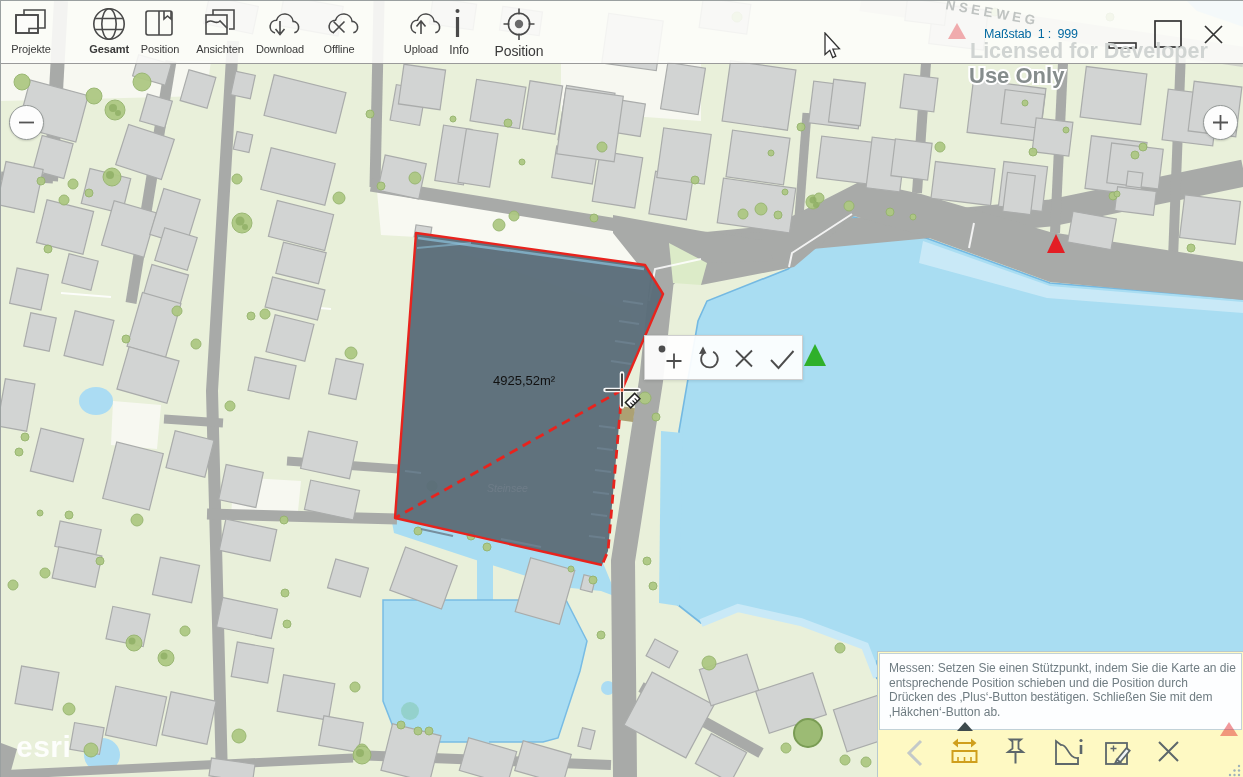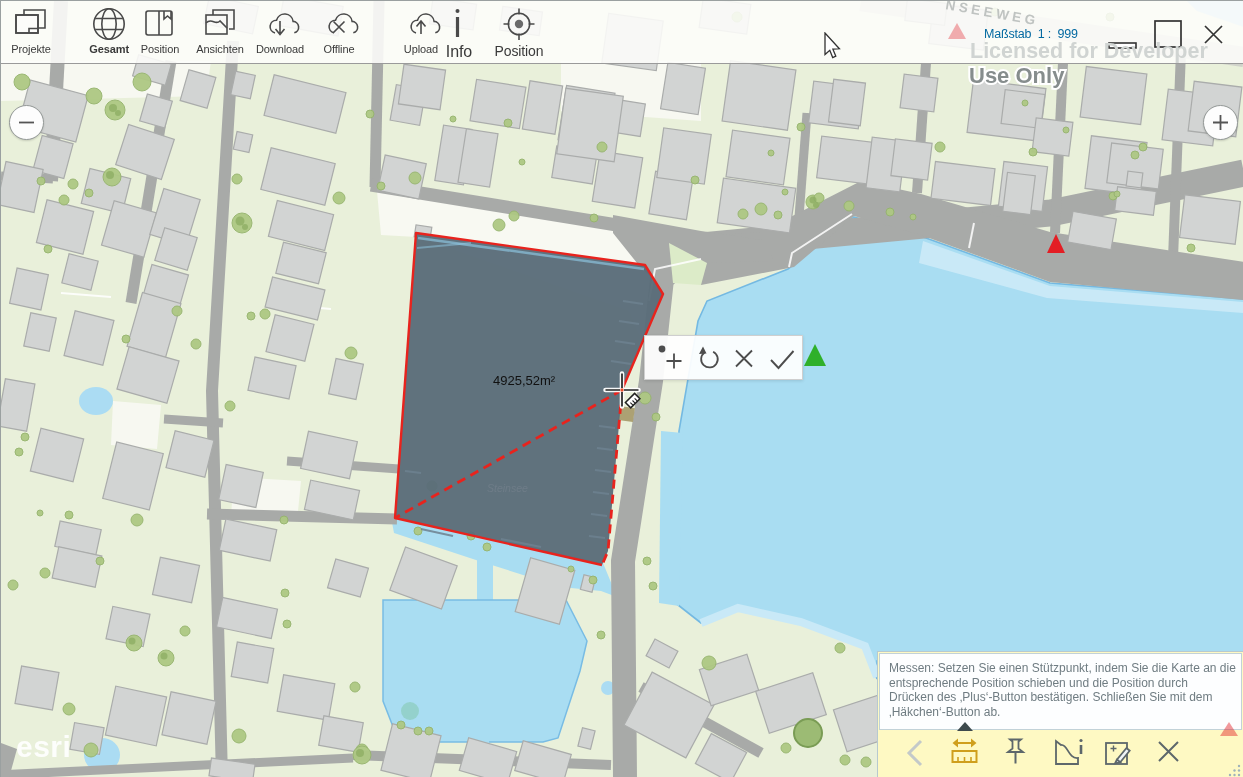--- a/index.html
+++ b/index.html
@@ -432,21 +432,21 @@
  <div style="font-size:11px;color:#3a3a3a;margin-top:-5px;letter-spacing:-0.1px;">Upload</div>
 </div>
 
 <div class="abs" style="left:428px;top:2px;width:60px;height:58px;text-align:center;">
  <svg width="40" height="40" viewBox="0 0 40 40" style="margin-top:1px" stroke="#4a4a4a" stroke-width="1.6">
           <g transform="translate(17,5)">
             <circle cx="1.5" cy="2" r="2" fill="#4a4a4a" stroke="none"></circle>
             <path d="M1.5,8 v20" stroke-width="3.2" fill="none"></path>
           </g>
         </svg>
- <div style="font-size:16px;color:#3a3a3a;margin-top:-5px;letter-spacing:-0.1px;">Info</div>
+ <div style="font-size:12px;color:#3a3a3a;margin-top:-5px;letter-spacing:-0.1px;">Info</div>
 </div>
 
 <div class="abs" style="left:488px;top:2px;width:60px;height:58px;text-align:center;">
  <svg width="40" height="40" viewBox="0 0 40 40" style="margin-top:1px" stroke="#4a4a4a" stroke-width="1.6">
           <g transform="translate(4,4)">
             <circle cx="16" cy="16" r="10.7" fill="none"></circle>
             <circle cx="16" cy="16" r="4.2" fill="#6a6a6a" stroke="none"></circle>
             <path d="M16,0.5 v6 M16,25.5 v6.5 M0.5,16 h6 M25.5,16 h6" fill="none"></path>
           </g>
         </svg>

